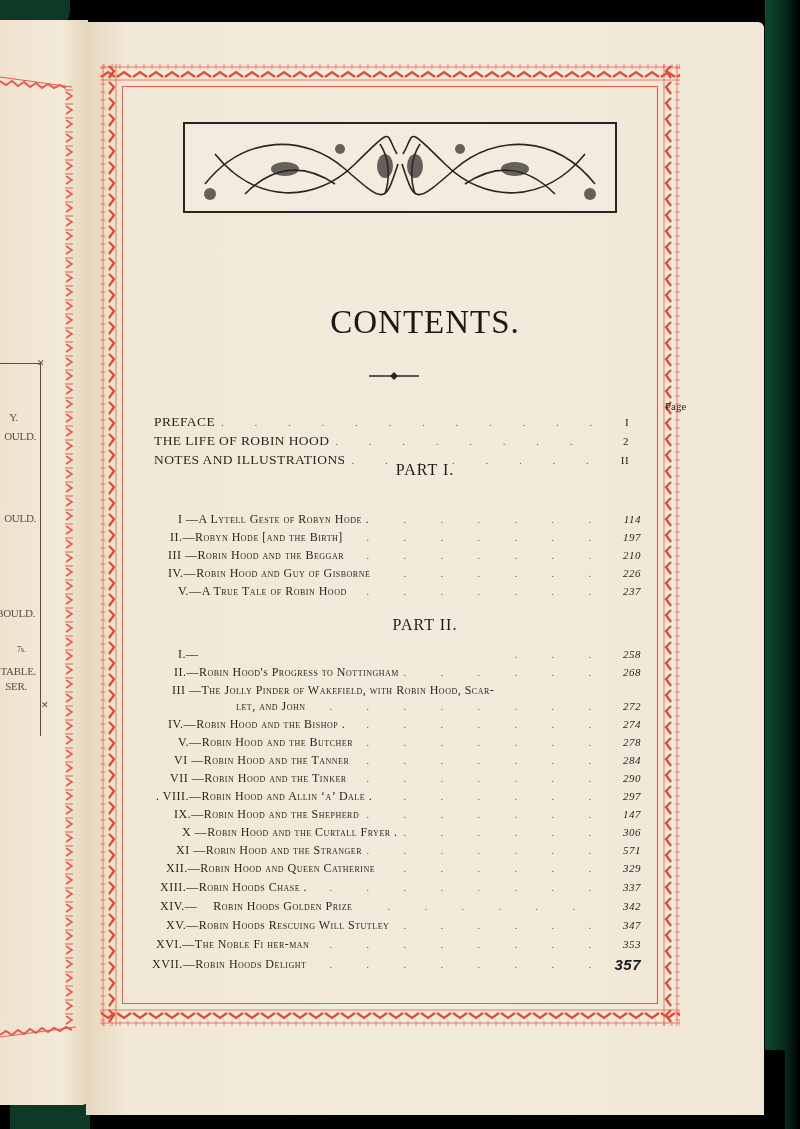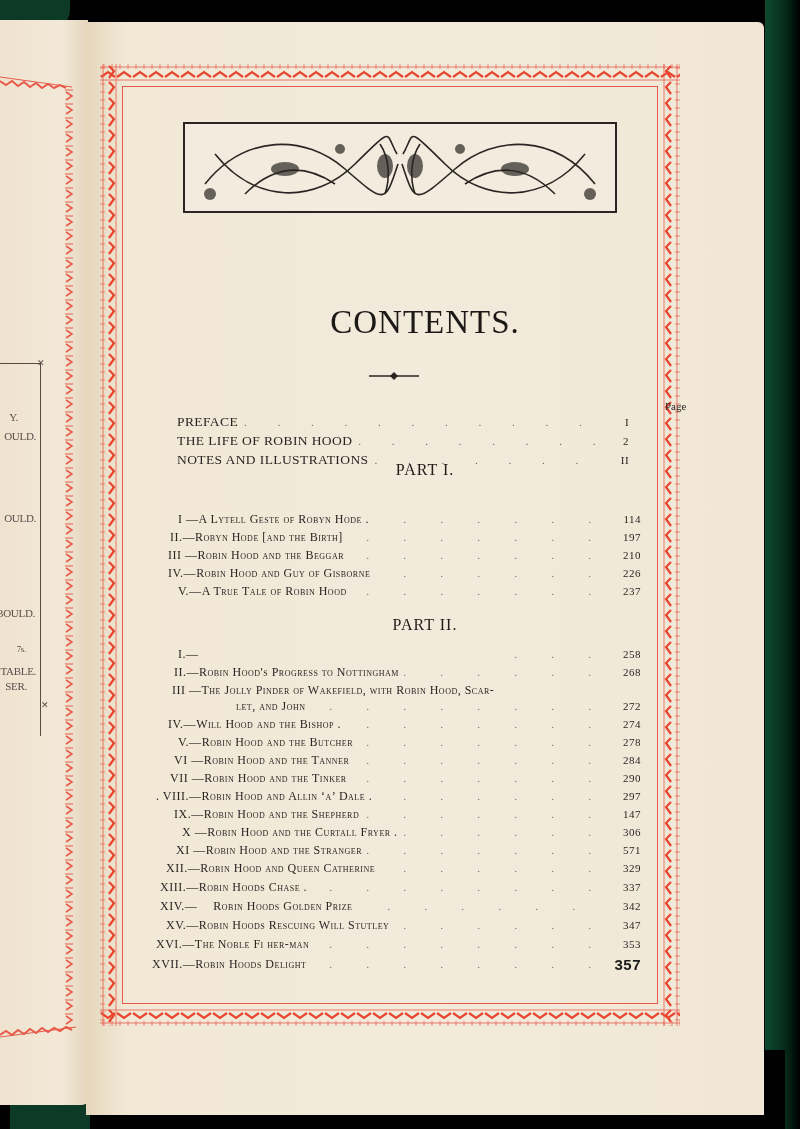--- a/index.html
+++ b/index.html
@@ -49,31 +49,31 @@
   }
   .title {
     position:absolute; left:0; width:678px; top:282px; text-align:center;
     font-size:33px; letter-spacing:1px; color:#1c1816;
   }
   .title-rule { position:absolute; left:283px; top:349px; width:50px; height:10px; }
 
   .toc { position:absolute; left:0; top:0; width:678px; color:#2a2523; }
   .page-head { position:absolute; left:535px; top:378px; font-size:11px; color:#2a2523;margin-left:44px; }
   .front-row { position:absolute; left:68px; width:475px; height:18px; font-size:13.5px; letter-spacing:0.4px; display:flex; align-items:center; }
-  .front-row .lbl { white-space:nowrap;margin-left:23px; }
+  .front-row .lbl { white-space:nowrap; }
   .front-row .dots { flex:1; overflow:hidden; white-space:nowrap; color:#6a625c; margin:0 6px; letter-spacing:14px; text-align:right; font-size:11px; }
   .front-row .pg { width:20px; text-align:right; font-size:11px; }
 
   .part-title { position:absolute; left:0; width:678px; text-align:center; font-size:16px; letter-spacing:1px; color:#1f1b19; }
 
   .entry { position:absolute; width:545px; height:18px; display:flex; align-items:center; font-size:10.5px; letter-spacing:0.5px; color:#2a2523; }
   .entry .num { white-space:nowrap; font-size:12px; }
   .entry .ttl { white-space:nowrap; font-variant:small-caps; font-size:12px; }
   .entry .dots { flex:1; overflow:hidden; white-space:nowrap; color:#6a625c; margin:0 4px; letter-spacing:16px; text-align:right; font-size:10px; direction:rtl; }
-  .entry .pg { width:30px; text-align:right; font-size:11px; }
+  .entry .pg { width:30px; text-align:right; font-size:11px;font-style:italic; }
   .entry .pg.bold { font-family:"Liberation Sans",sans-serif; font-weight:bold; font-size:15px; color:#1a1a1a; }
 </style>
 </head>
 <body>
 
 <div class="green-cover-top"></div>
 <div class="green-cover-right"></div>
 <div class="green-cover-right-bottom"></div>
 <div class="green-cover-bottom"></div>
 
@@ -240,21 +240,21 @@
       <span class="num">III —</span>
       <span class="ttl">The Jolly Pinder of Wakefield, with Robin Hood, Scar-</span>
     </div>
     <div class="entry" style="left:150px;width:405px;top:675px;">
       <span class="ttl">let, and John</span>
       <span class="dots">. . . . . . . . . . . . . . . .</span>
       <span class="pg">272</span>
     </div>
     <div class="entry" style="left:82px;width:473px;top:693px;">
       <span class="num">IV.—</span>
-      <span class="ttl">Will Hood and the Bishop .</span>
+      <span class="ttl">Robin Hood and the Bishop .</span>
       <span class="dots">. . . . . . . . . . . .</span>
       <span class="pg">274</span>
     </div>
     <div class="entry" style="left:92px;width:463px;top:711px;">
       <span class="num">V.—</span>
       <span class="ttl">Robin Hood and the Butcher</span>
       <span class="dots">. . . . . . . . . . . .</span>
       <span class="pg">278</span>
     </div>
     <div class="entry" style="left:88px;width:467px;top:729px;">

